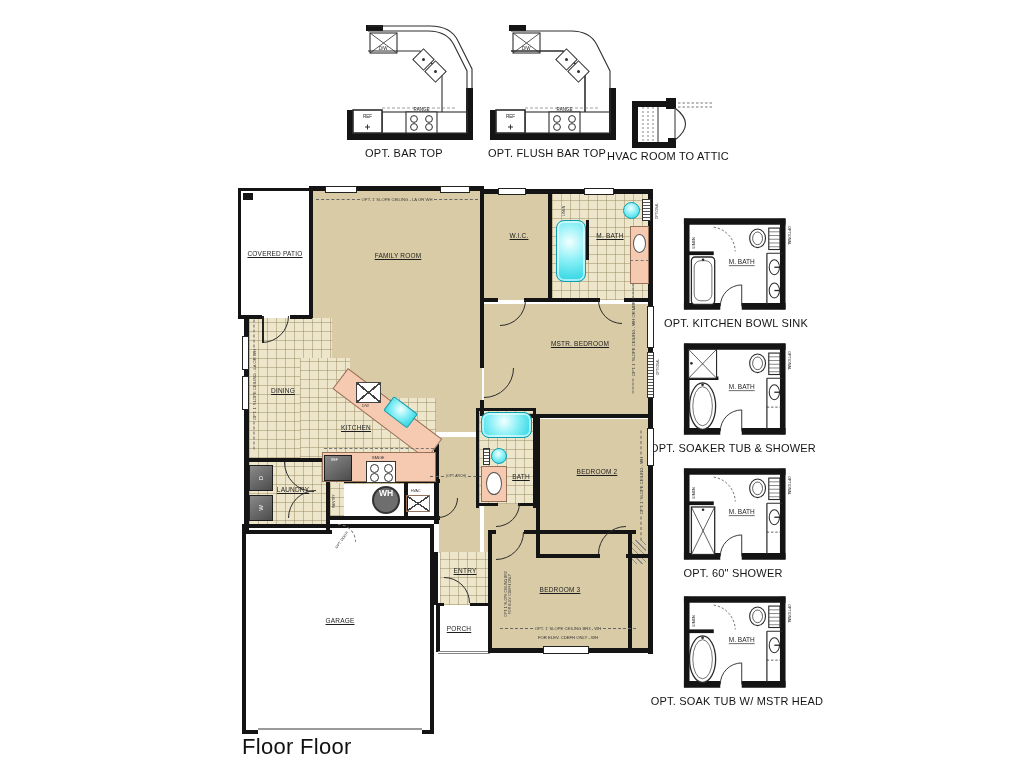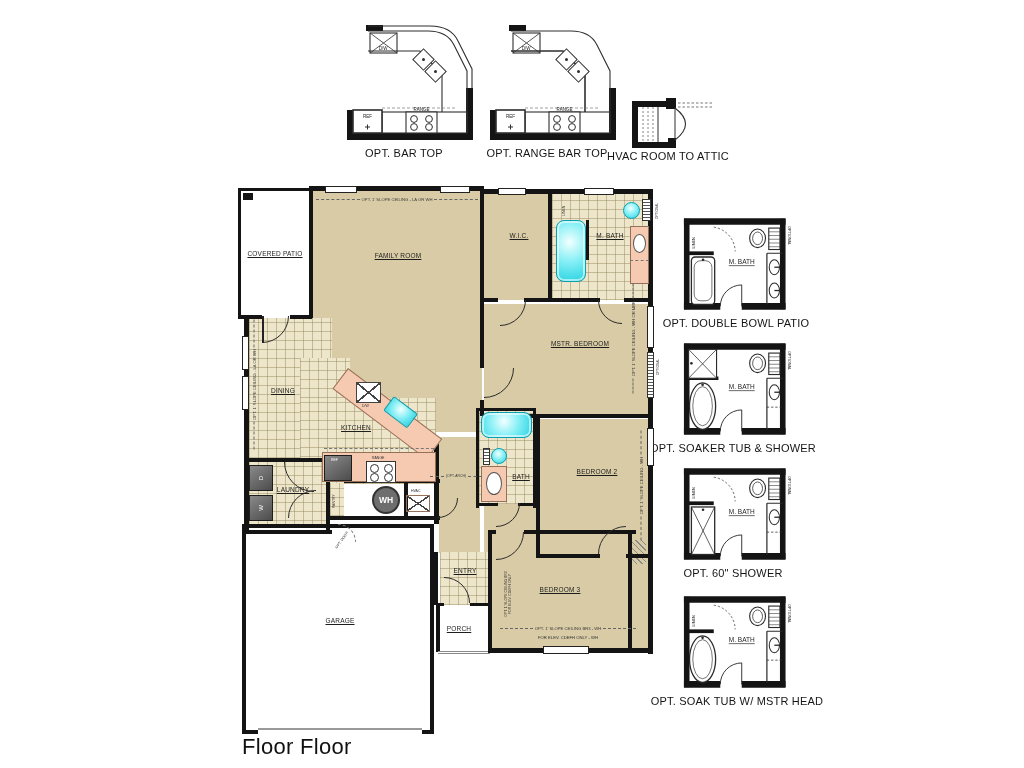--- a/index.html
+++ b/index.html
@@ -100,21 +100,21 @@
       <circle cx="68" cy="95" r="3.4"></circle>
         <circle cx="83" cy="95" r="3.4"></circle>
         <circle cx="68" cy="103" r="3.4"></circle>
         <circle cx="83" cy="103" r="3.4"></circle>
     </g>
     <path d="M36,84 H110" stroke="#777" stroke-width=".7" stroke-dasharray="3 2" fill="none"></path>
     <text x="37" y="26" text-anchor="middle" font-size="4.5">D/W</text>
     <text x="21.5" y="94" text-anchor="middle" font-size="4.5">REF</text>
     <text x="75.5" y="86.5" text-anchor="middle" font-size="4.5">RANGE</text>
   </svg>
-  <div class="abs cap" style="left:547px;top:147px">OPT. RANGE BAR TOP</div>
+  <div class="abs cap" style="left:547px;top:147px">OPT. FLUSH BAR TOP</div>
 
   <svg style="left:626px;top:98px" width="96" height="52" viewBox="0 0 96 52">
     <g fill="#141414">
       <rect x="6" y="3" width="6" height="46"></rect>
         <rect x="6" y="3" width="36" height="6"></rect>
       <rect x="6" y="44" width="42" height="6"></rect>
         <rect x="40" y="0" width="10" height="11"></rect>
       <rect x="42" y="40" width="8" height="10"></rect>
     </g>
     <path d="M17,9 V44 M22,9 V44 M27,9 V44" stroke="#666" stroke-width=".8" stroke-dasharray="2 2" fill="none"></path>
@@ -152,21 +152,21 @@
       <rect x="9" y="45" width="25" height="51" rx="4" fill="#fff" stroke="#2a2a2a" stroke-width="1.4"></rect>
       <rect x="12" y="49" width="19" height="43" rx="7" fill="none" stroke="#2a2a2a" stroke-width=".7"></rect>
       <circle cx="21.5" cy="48" r="1.4" fill="#2a2a2a"></circle>
     </g>
     <path d="M40,98 A23,23 0 0 1 63,75" fill="none" stroke="#2a2a2a" stroke-width="1"></path>
     <line x1="63" y1="98" x2="63" y2="75" stroke="#2a2a2a" stroke-width="1"></line>
     <text x="63" y="53" text-anchor="middle" font-size="7" text-decoration="underline">M. BATH</text>
     <text transform="rotate(-90 13 36)" x="13" y="36" font-size="4.2">LINEN</text>
     <text transform="rotate(90 113 12)" x="113" y="12" font-size="4">OPTIONAL</text>
   </svg>
-  <div class="abs cap" style="left:736px;top:317px">OPT. DOUBLE BOWL PATIO</div>
+  <div class="abs cap" style="left:736px;top:317px">OPT. KITCHEN BOWL SINK</div>
 
   <svg style="left:683px;top:340px" width="110" height="97" viewBox="0 0 118 104">
     <g stroke="#141414" fill="none">
       <line x1="1" y1="7" x2="110" y2="7" stroke-width="7"></line>
         <line x1="107" y1="4" x2="107" y2="101" stroke-width="6"></line>
       <line x1="4" y1="4" x2="4" y2="101" stroke-width="6"></line>
         <line x1="1" y1="98" x2="40" y2="98" stroke-width="7"></line>
       <line x1="63" y1="98" x2="110" y2="98" stroke-width="7"></line>
         <line x1="4" y1="41" x2="38" y2="41" stroke-width="4"></line>
     </g>
@@ -359,21 +359,21 @@
   <div class="abs dark" style="left:324px;top:455px;width:28px;height:26px"></div>
   <div class="abs tiny" style="left:331px;top:458px;color:#fff">REF</div>
   <div class="abs tiny" style="left:372px;top:456px">RANGE</div>
   <div class="abs" style="left:366px;top:461px;width:30px;height:22px;background:#fff;border:1px solid #333">
     <div class="burner" style="left:3px;top:2px"></div>
     <div class="burner" style="left:17px;top:2px"></div>
     <div class="burner" style="left:3px;top:11px"></div>
     <div class="burner" style="left:17px;top:11px"></div>
   </div>
 
-  <div class="abs" style="left:372px;top:486px;width:28px;height:28px;border-radius:50%;background:#6e6e6e;border:2px solid #333;display:flex;align-items:center;justify-content:center">
+  <div class="abs" style="left:372px;top:486px;width:28px;height:28px;border-radius:50%;background:#6e6e6e;border:2px solid #333;display:flex;align-items:flex-start;justify-content:center">
     <span class="abs" style="position:static;color:#fff;font-weight:bold;font-size:8.5px">WH</span>
   </div>
   <div class="abs tiny" style="left:411px;top:489px">HVAC</div>
   <div class="abs xbox salmon" style="left:406px;top:495px;width:24px;height:17px"></div>
 
   <div class="abs dark" style="left:249px;top:465px;width:24px;height:26px;display:flex;align-items:center;justify-content:center">
     <span class="vt" style="font-size:6px">D</span>
   </div>
   <div class="abs dark" style="left:249px;top:495px;width:24px;height:26px;display:flex;align-items:center;justify-content:center">
     <span class="vt" style="font-size:6px">W</span>

